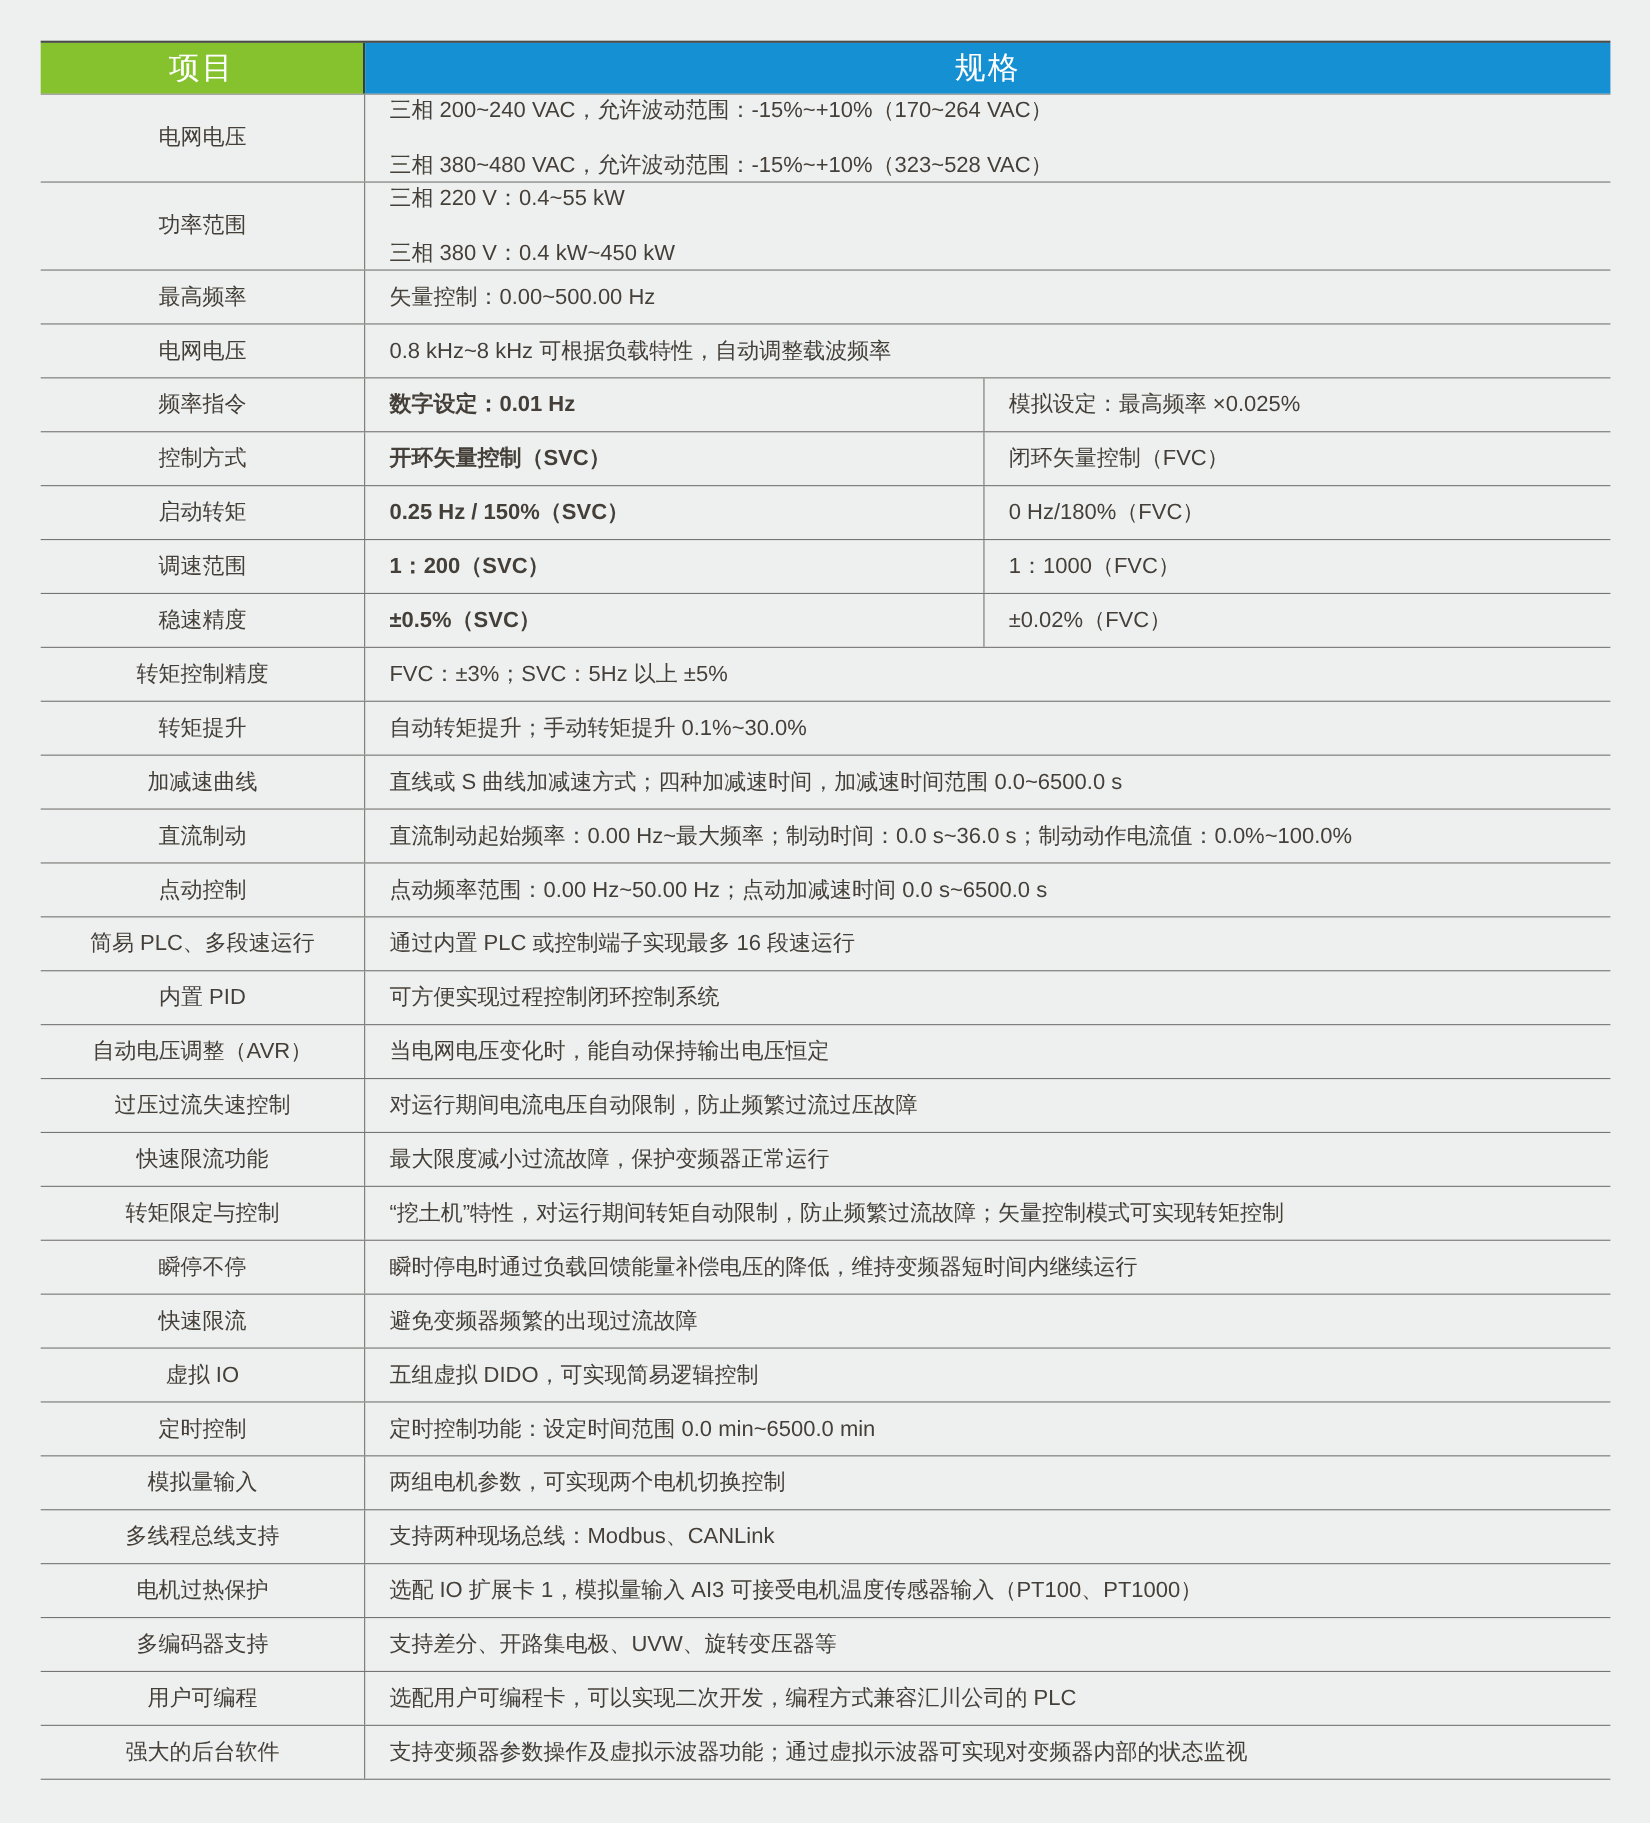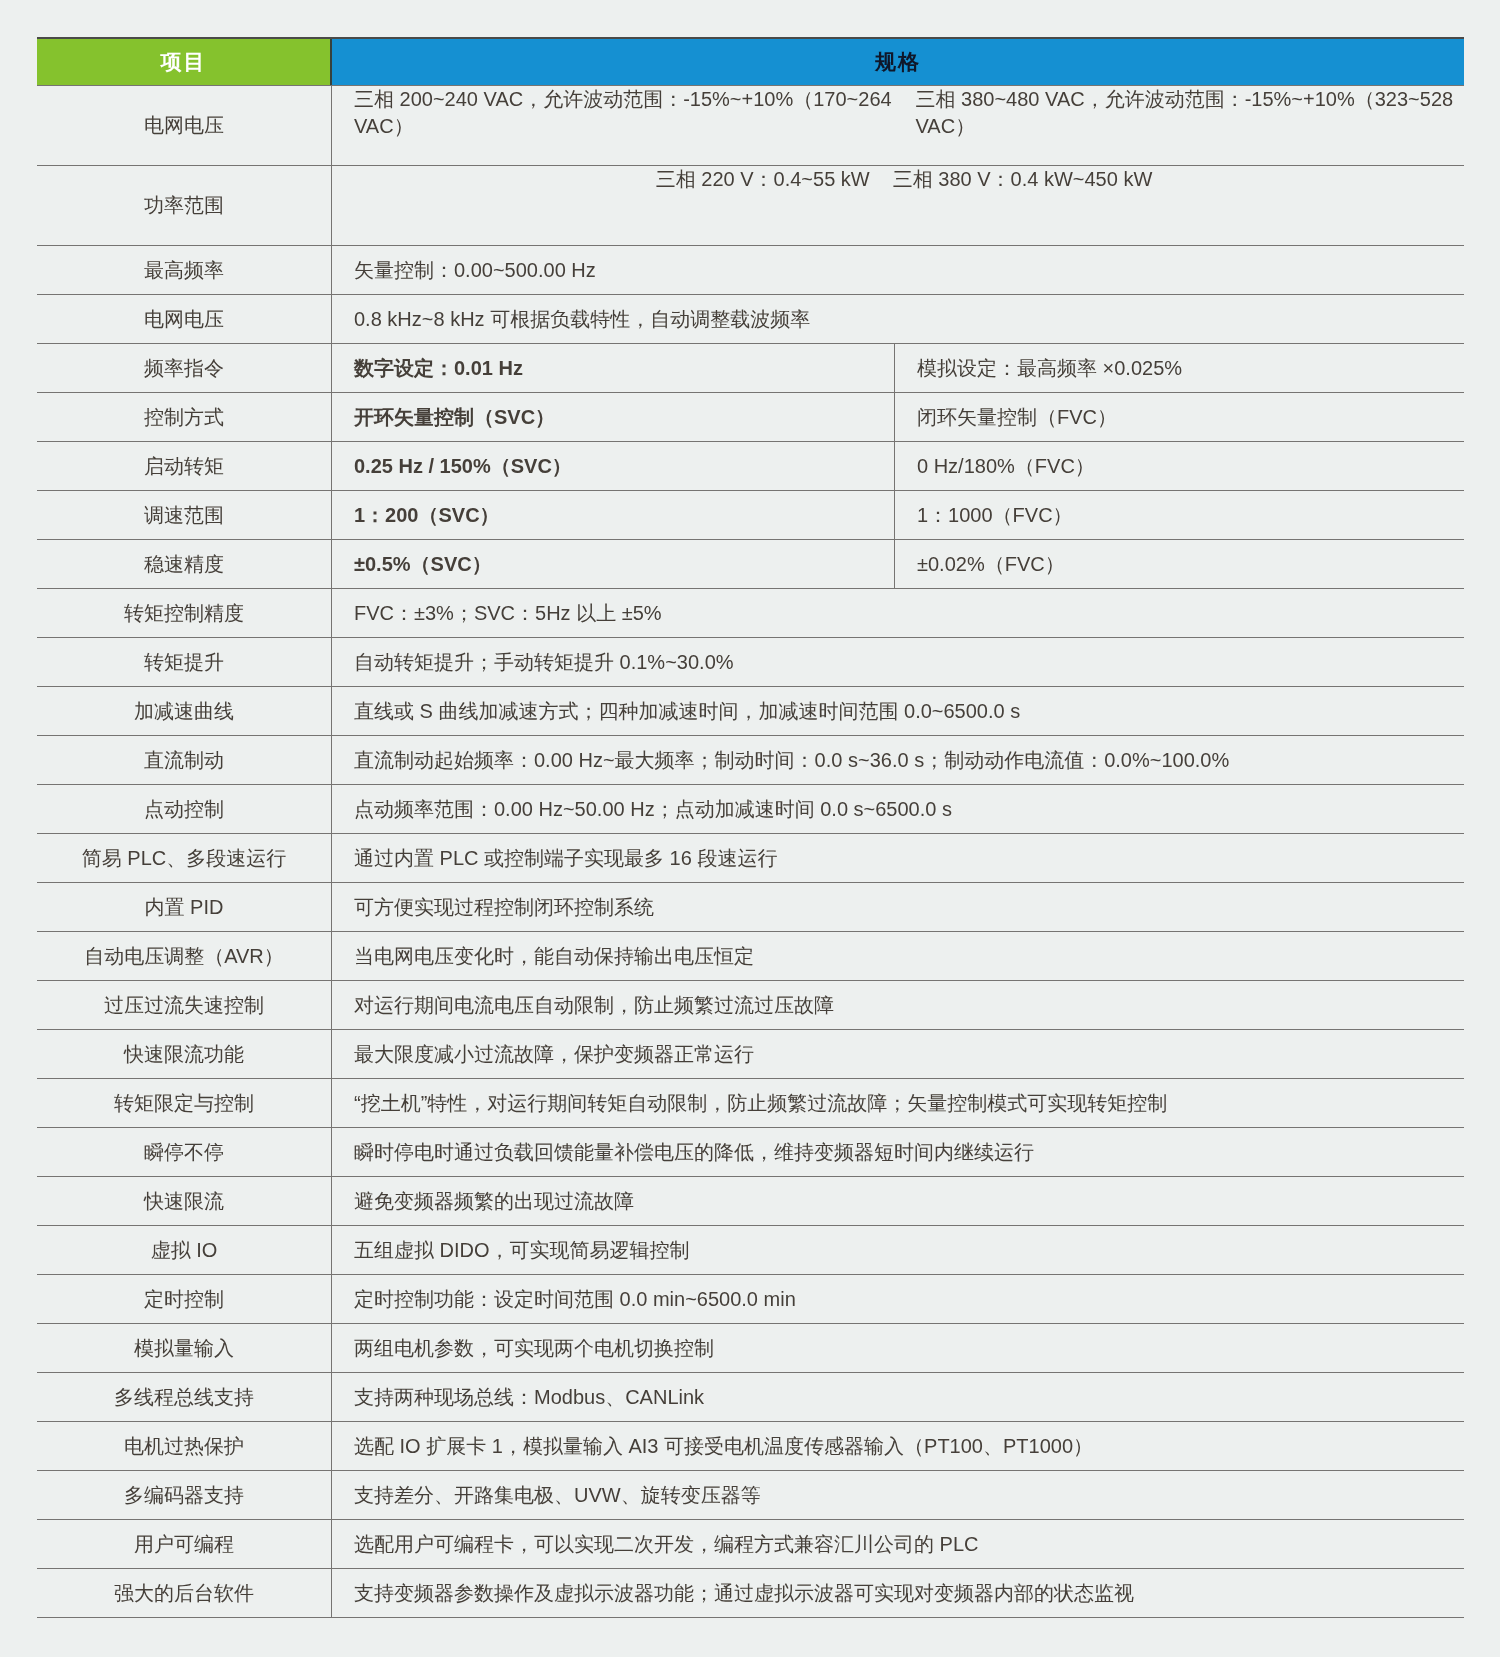--- a/index.html
+++ b/index.html
@@ -15,22 +15,22 @@
     width: 1427px;
   }
   .thead {
     display: flex;
     height: 48px;
     border-top: 2px solid #4a4a48;
   }
   .hcell {
     display: flex; align-items: center; justify-content: center;
     color: #ffffff;
-    font-size: 21px;
-    font-weight: 700;
+    font-size: 28px;
+    font-weight: 400;
     letter-spacing: 2px;
   }
   .hcell.item {
     width: 295px;
     background: #85c22d;
     border-right: 2px solid #37413c;
   }
   .hcell.spec {
     flex: 1;
     background: #1590d2;
@@ -54,40 +54,40 @@
     text-align: center;
     border-right: 1px solid #767472;
     padding: 16px 6px;
   }
   .cell.spec {
     flex: 1;
     display: flex; align-items: center;
     padding: 0 10px 0 22px;
   }
   .row.multiline .cell.spec {
-    flex-direction: row;
+    flex-direction: column;
     align-items: flex-start;
     justify-content: center;
     gap: 23px;
   }
   .cell.spec.split-left {
     flex: 0 0 563px;
     border-right: 1px solid #767472;
     font-weight: bold;
   }
   .cell.spec.split-right { flex: 1; }
   .spec-line { display: block; }
 </style>
 </head>
 <body>
 
 <div class="spec-table">
   <div class="thead">
     <div class="hcell item" style="background: rgb(133, 194, 45); color: rgb(255, 255, 255);">项目</div>
-    <div class="hcell spec" style="background: rgb(21, 144, 210); color: #0f172a;">规格</div>
+    <div class="hcell spec" style="background: rgb(21, 144, 210); color: #ffffff;">规格</div>
   </div>
   <div class="tbody">
       <div class="row multiline">
         <div class="cell item">电网电压</div>
         <div class="cell spec">
           <span class="spec-line">三相 200~240 VAC，允许波动范围：-15%~+10%（170~264 VAC）</span>
           <span class="spec-line">三相 380~480 VAC，允许波动范围：-15%~+10%（323~528 VAC）</span>
         </div>
       </div>
       <div class="row multiline">

